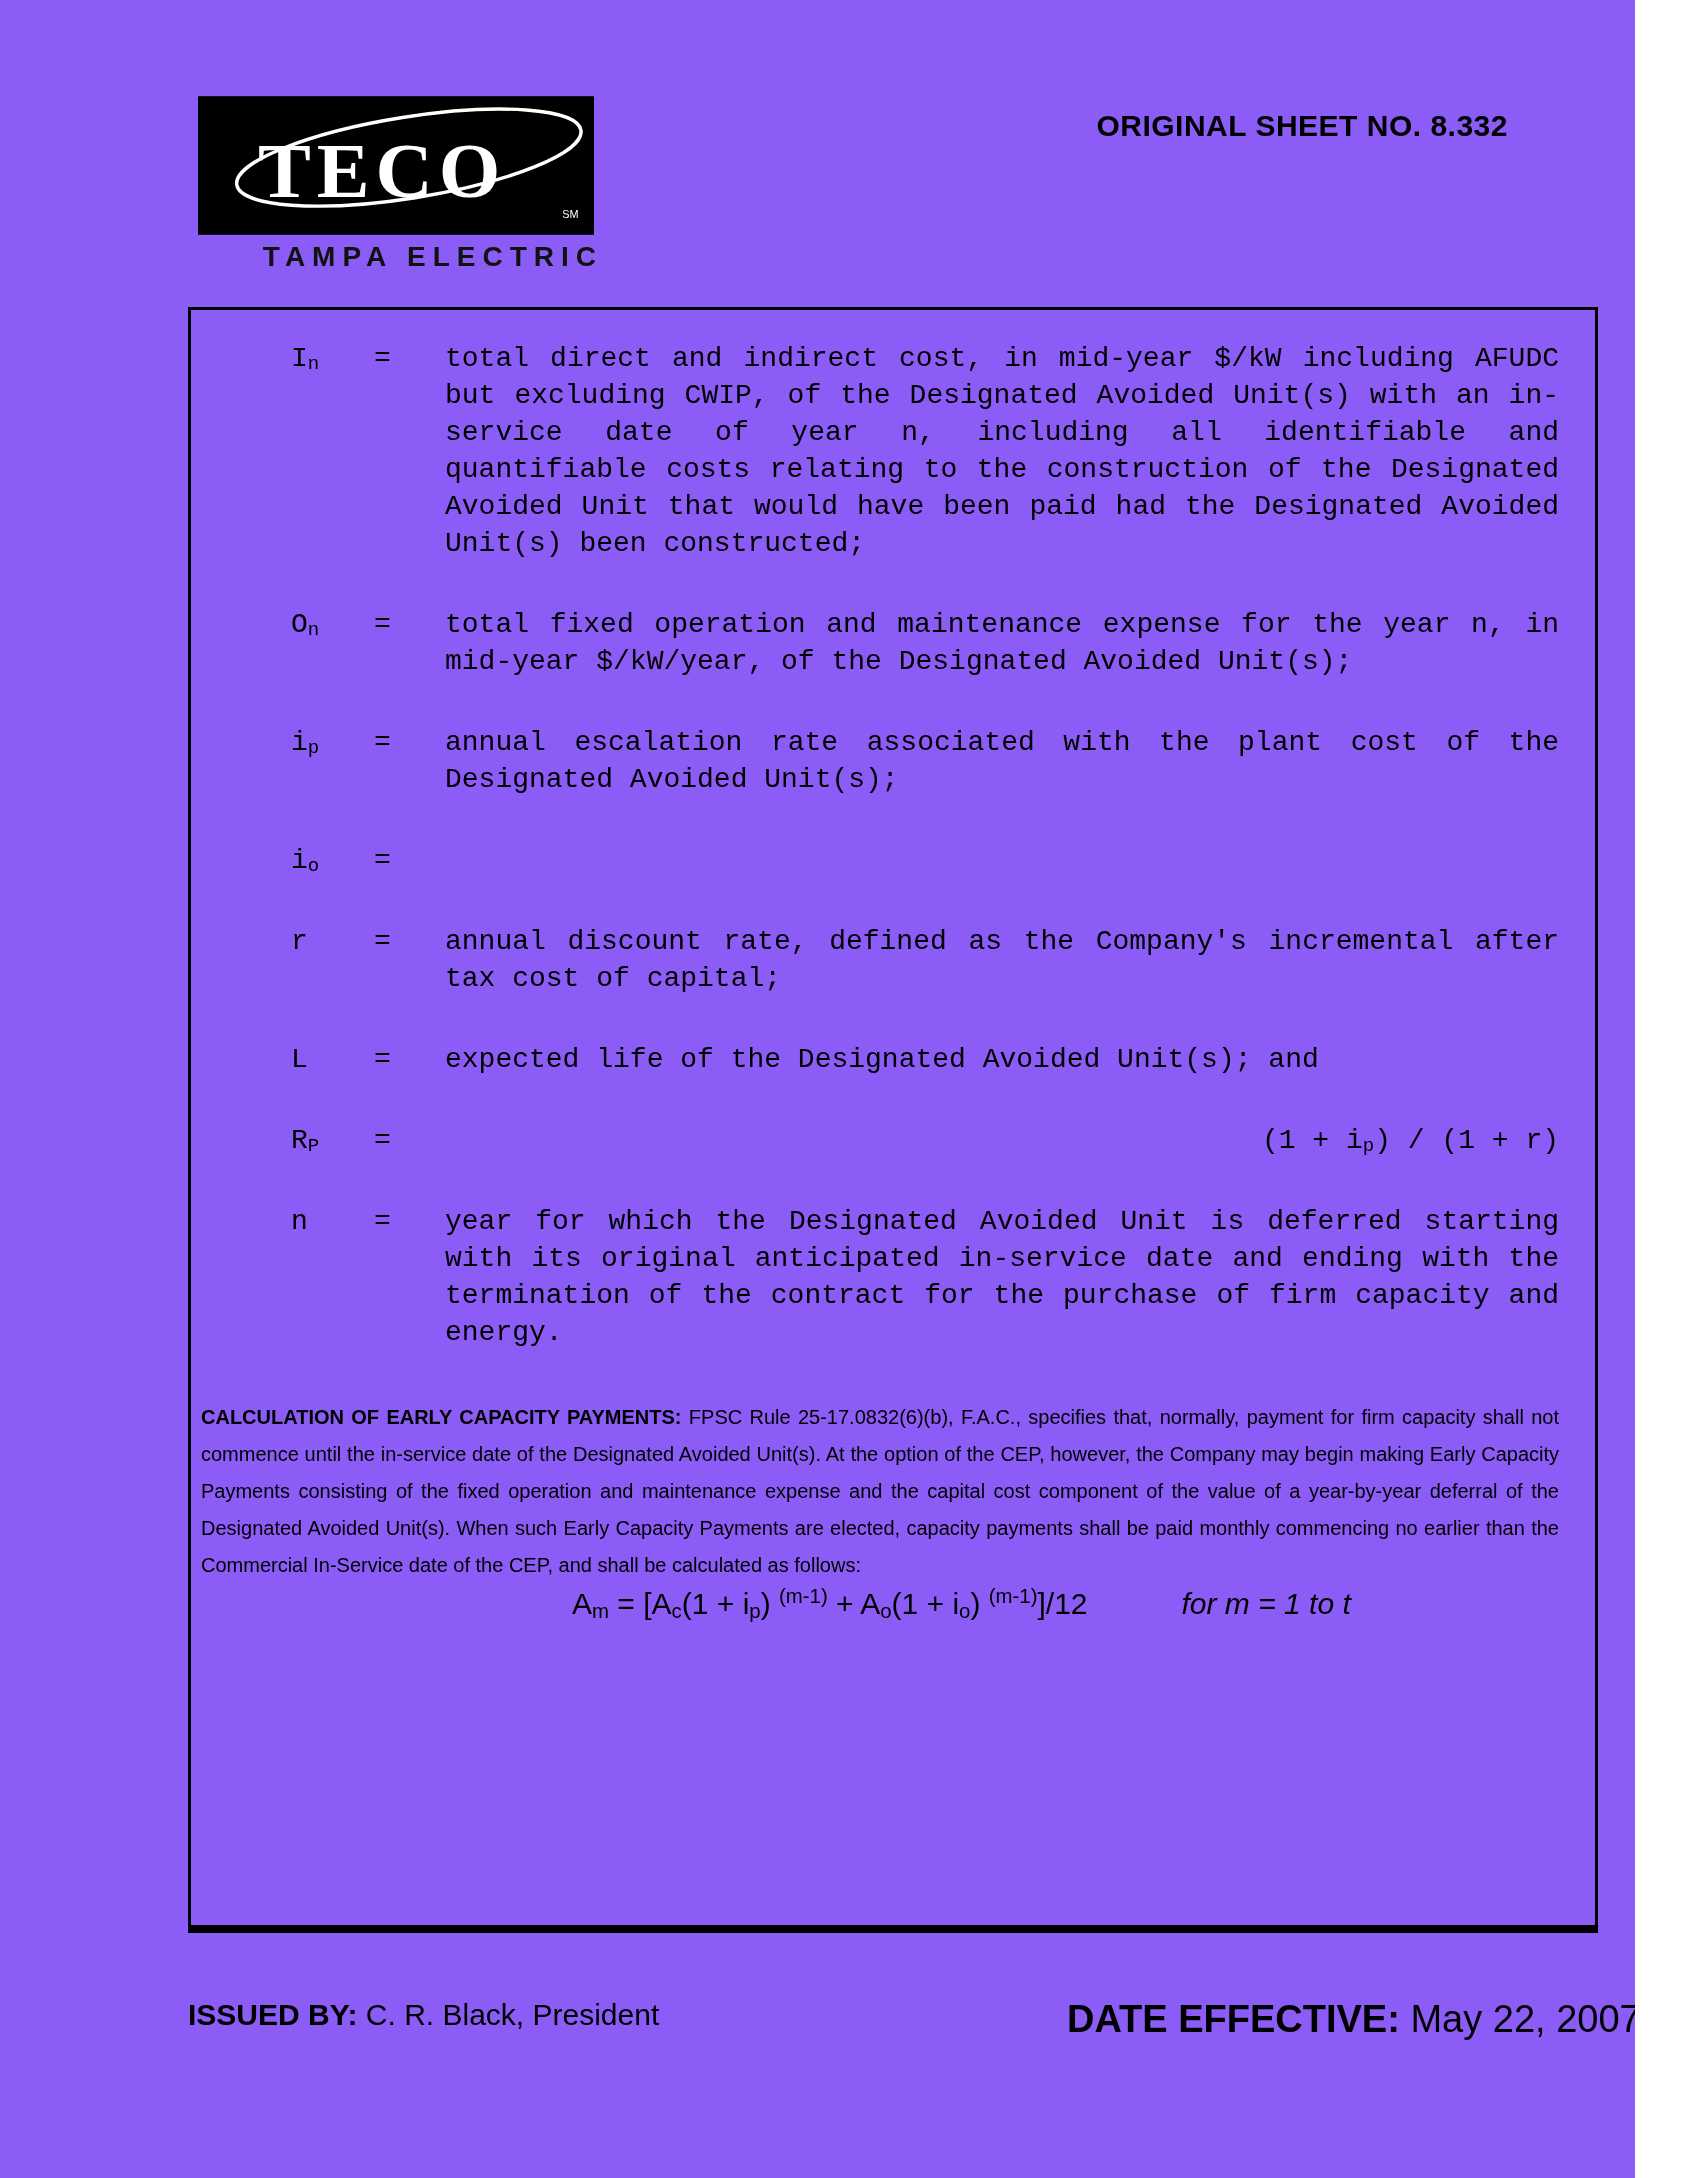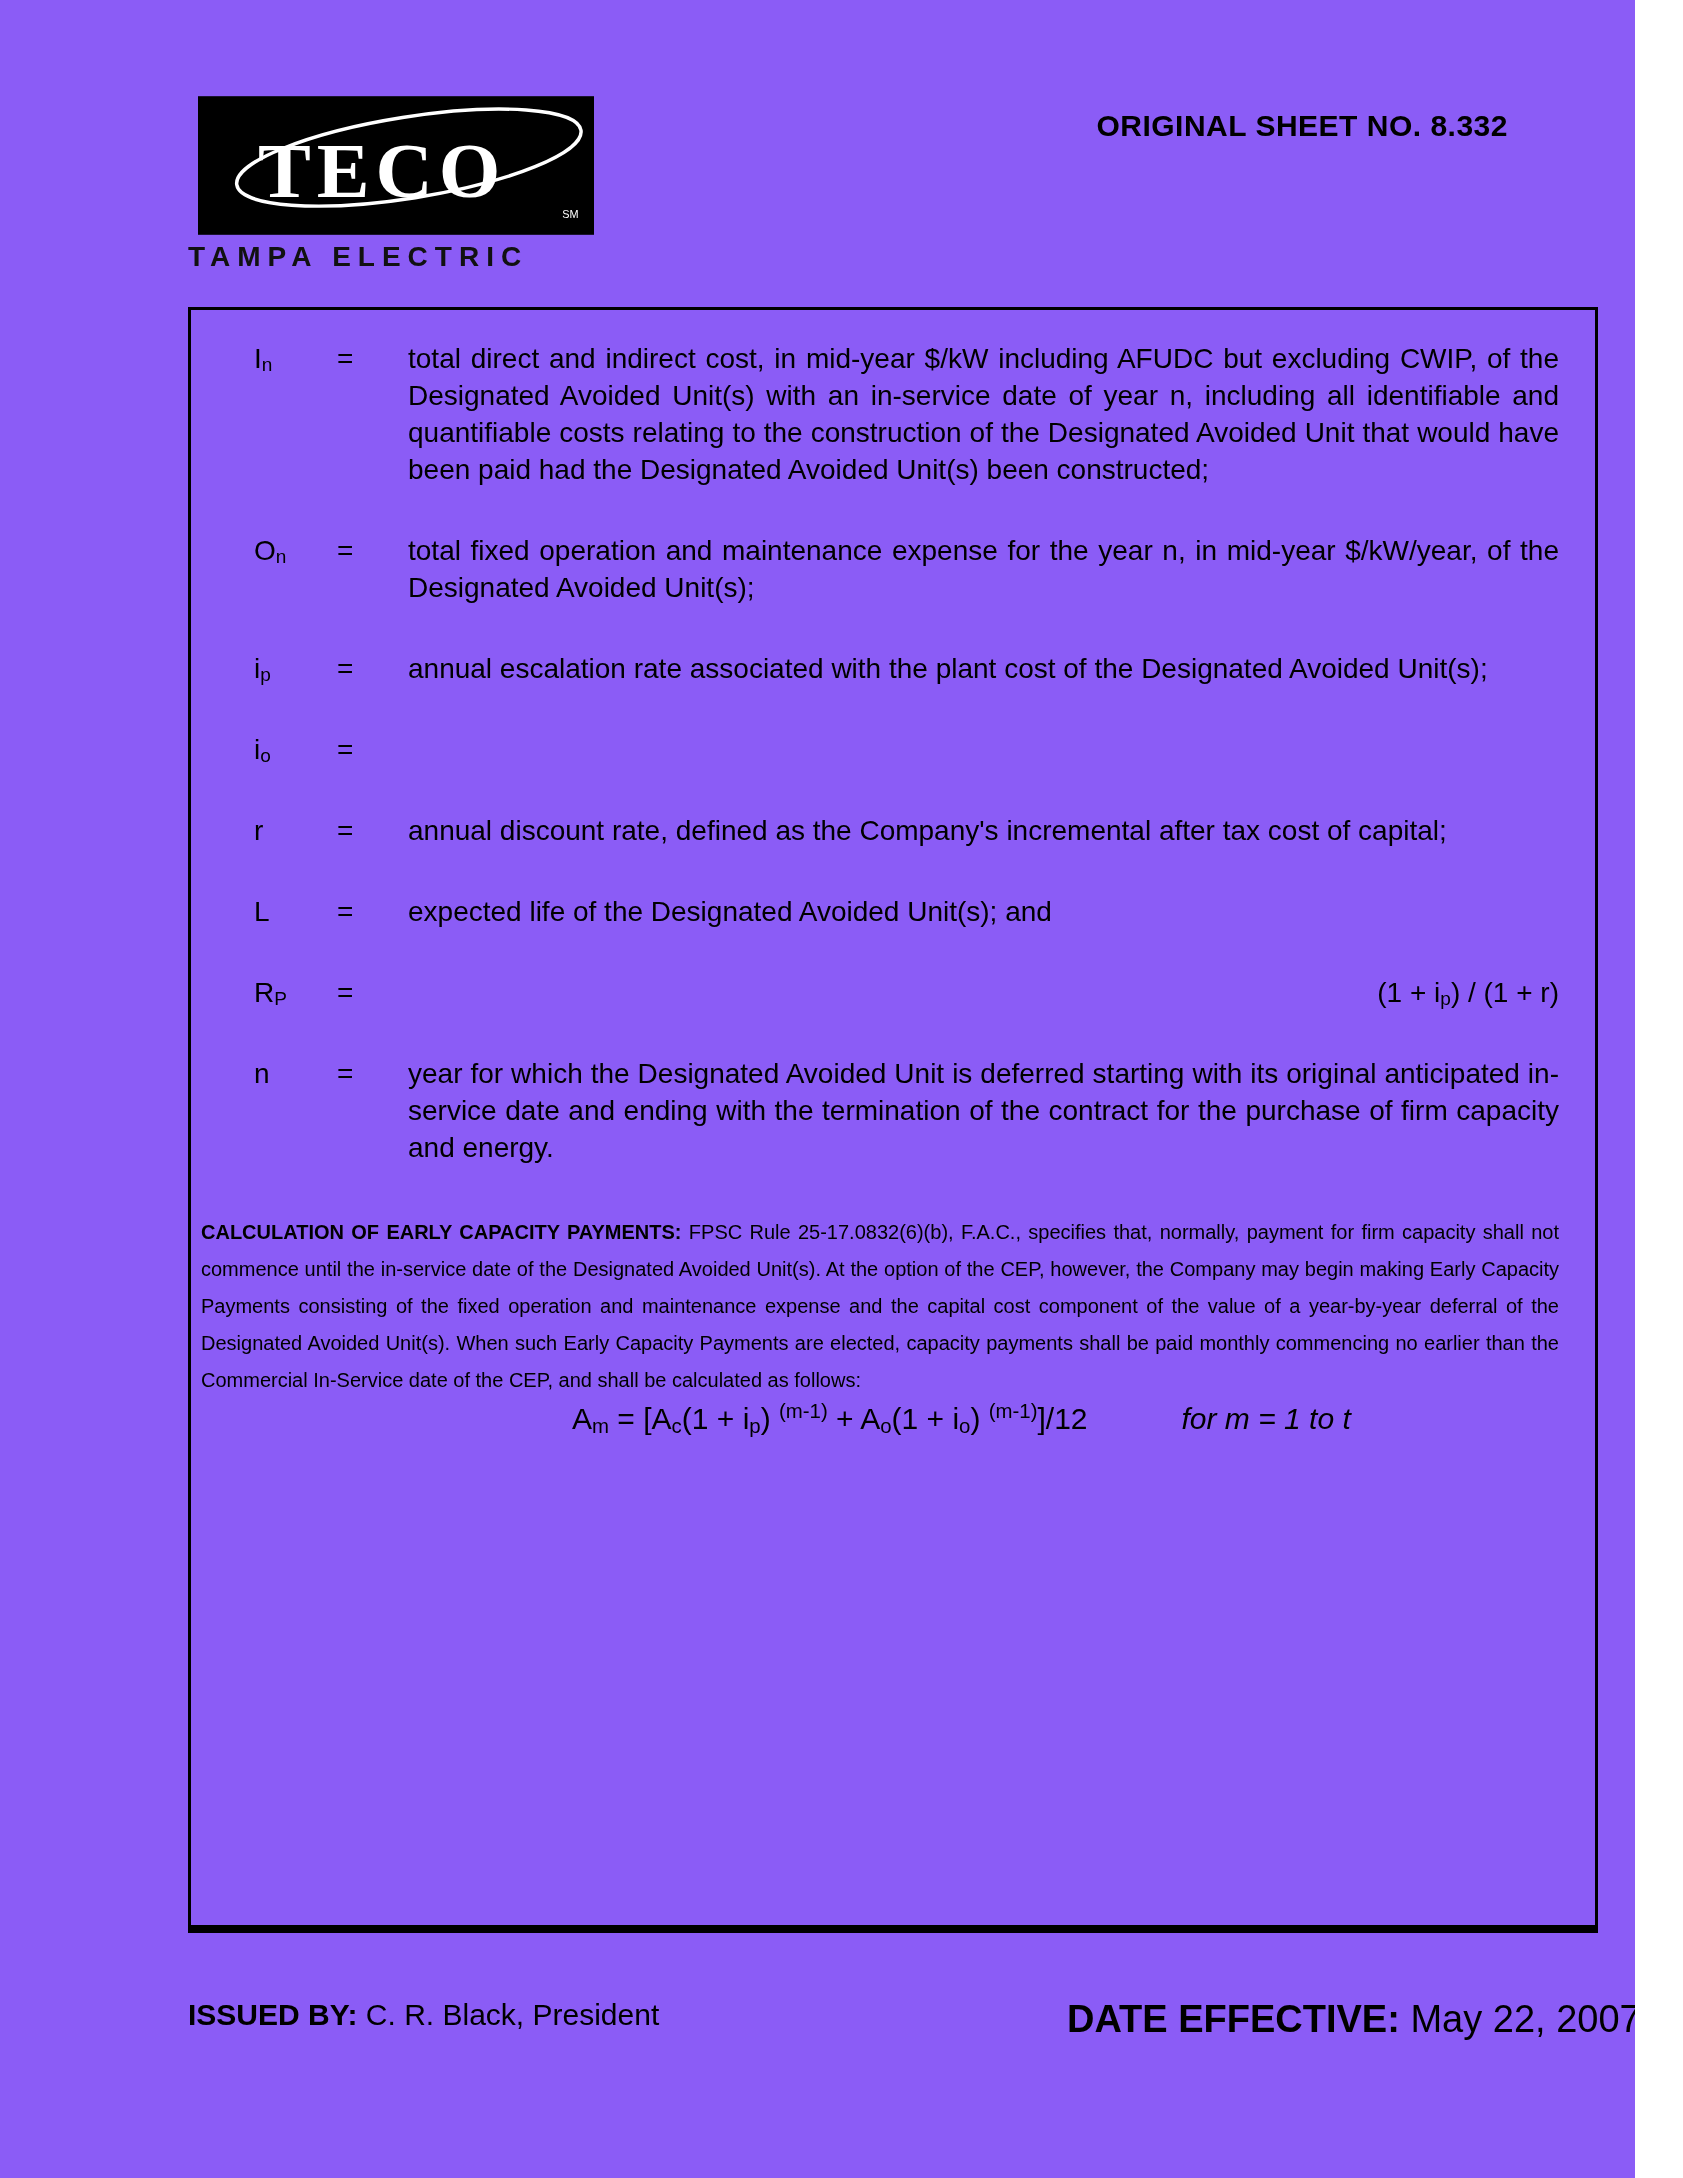--- a/index.html
+++ b/index.html
@@ -15,25 +15,25 @@
     background: #8b5cf6;
     overflow: hidden;
   }
 
   
   .logo-wrap {
     position: absolute; left: 198px; top: 96px;
     width: 396px; height: 139px;
   }
   .logo-subtitle {
-    position: absolute; left: 188px; top: 241px;
+    position: absolute; left: 205px; top: 241px;
     width: 398px;
     font-size: 28px; font-weight: bold;
     letter-spacing: 7px;
-    text-align: left;
+    text-align: right;
     white-space: nowrap;
     color: #111111;
   }
   .sheet-no {
     position: absolute; top: 109px; right: 127px;
     font-size: 30px; font-weight: bold;
     letter-spacing: 0.5px;
     white-space: nowrap;
   }
 
@@ -43,25 +43,26 @@
     width: 1410px; height: 1626px;
     border: 3px solid #000000;
     border-bottom-width: 8px;
     padding-top: 30px;
     overflow: hidden;
   }
 
   
   .def-row {
     display: flex;
-    padding-left: 63px;
+    padding-left: 100px;
     padding-right: 36px;
     margin-bottom: 44px;
     font-size: 28px;
     line-height: 37px;
+    font-family: Liberation Mono, monospace;
   }
   .def-sym  { width: 83px; flex: 0 0 83px; }
   .def-eq   { width: 71px; flex: 0 0 71px; }
   .def-text { flex: 1 1 auto; text-align: justify; }
   .def-text-plain { flex: 1 1 auto; text-align: right; white-space: nowrap; }
 
   sub { font-size: 0.68em; vertical-align: -0.18em; line-height: 0; }
   sup { font-size: 0.68em; vertical-align: 0.55em; line-height: 0; }
 
   

